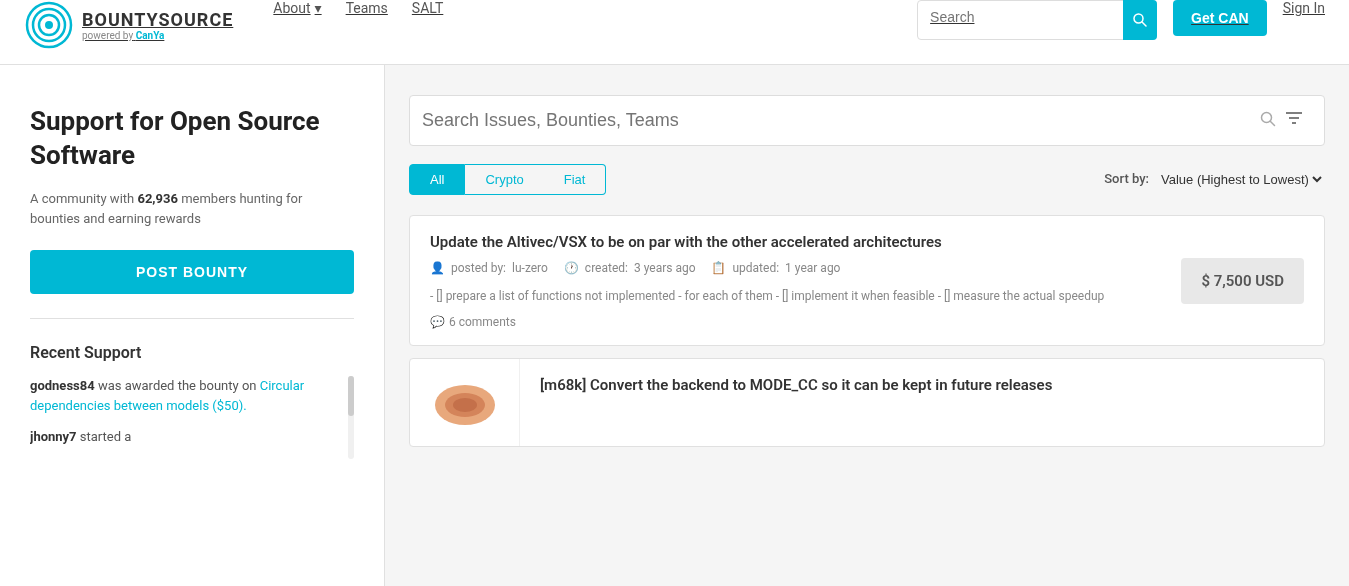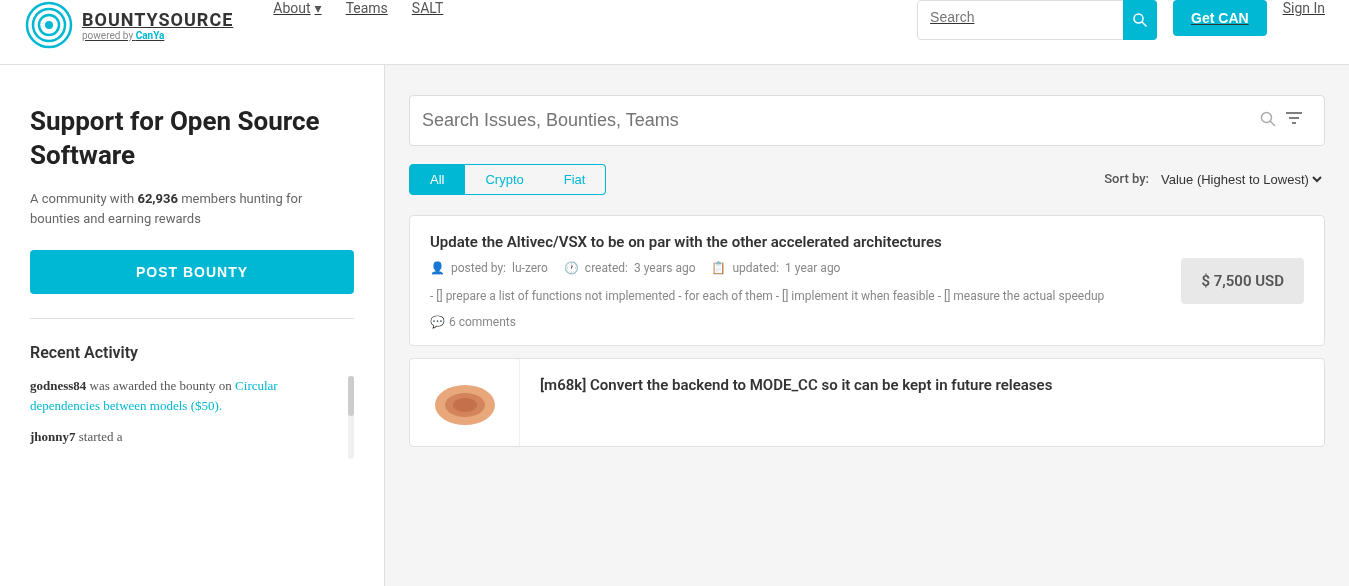--- a/index.html
+++ b/index.html
@@ -171,21 +171,20 @@
     .activity-scroll-area {
       overflow: hidden;
       position: relative;
     }
     .activity-item {
       font-size: 13px;
       color: #555;
       line-height: 1.5;
       margin-bottom: 12px;
       padding-right: 14px;
-      font-family: Liberation Serif, serif;
     }
     .activity-item a {
       color: #00b8d4;
       text-decoration: none;
     }
     .activity-item strong {
       color: #333;
     }
     .scrollbar-track {
       position: absolute;
@@ -425,21 +424,21 @@
     <h1 class="sidebar-title">Support for Open Source Software</h1>
     <p class="sidebar-desc">
       <span>A community with </span>
       <strong>62,936</strong>
       <span> members hunting for bounties and earning rewards</span>
     </p>
     <button class="post-bounty-btn">POST BOUNTY</button>
 
     <hr class="divider">
 
-    <h2 class="recent-activity-title">Recent Activity</h2>
+    <h2 class="recent-activity-title">Recent Support</h2>
 
     <div class="activity-scroll-area">
       <div class="activity-item">
         <strong>godness84</strong>
         <span> was awarded the bounty on </span>
         <a href="#">Circular dependencies between models ($50).</a>
       </div>
       <div class="activity-item">
         <strong>jhonny7</strong>
         <span> started a</span>

